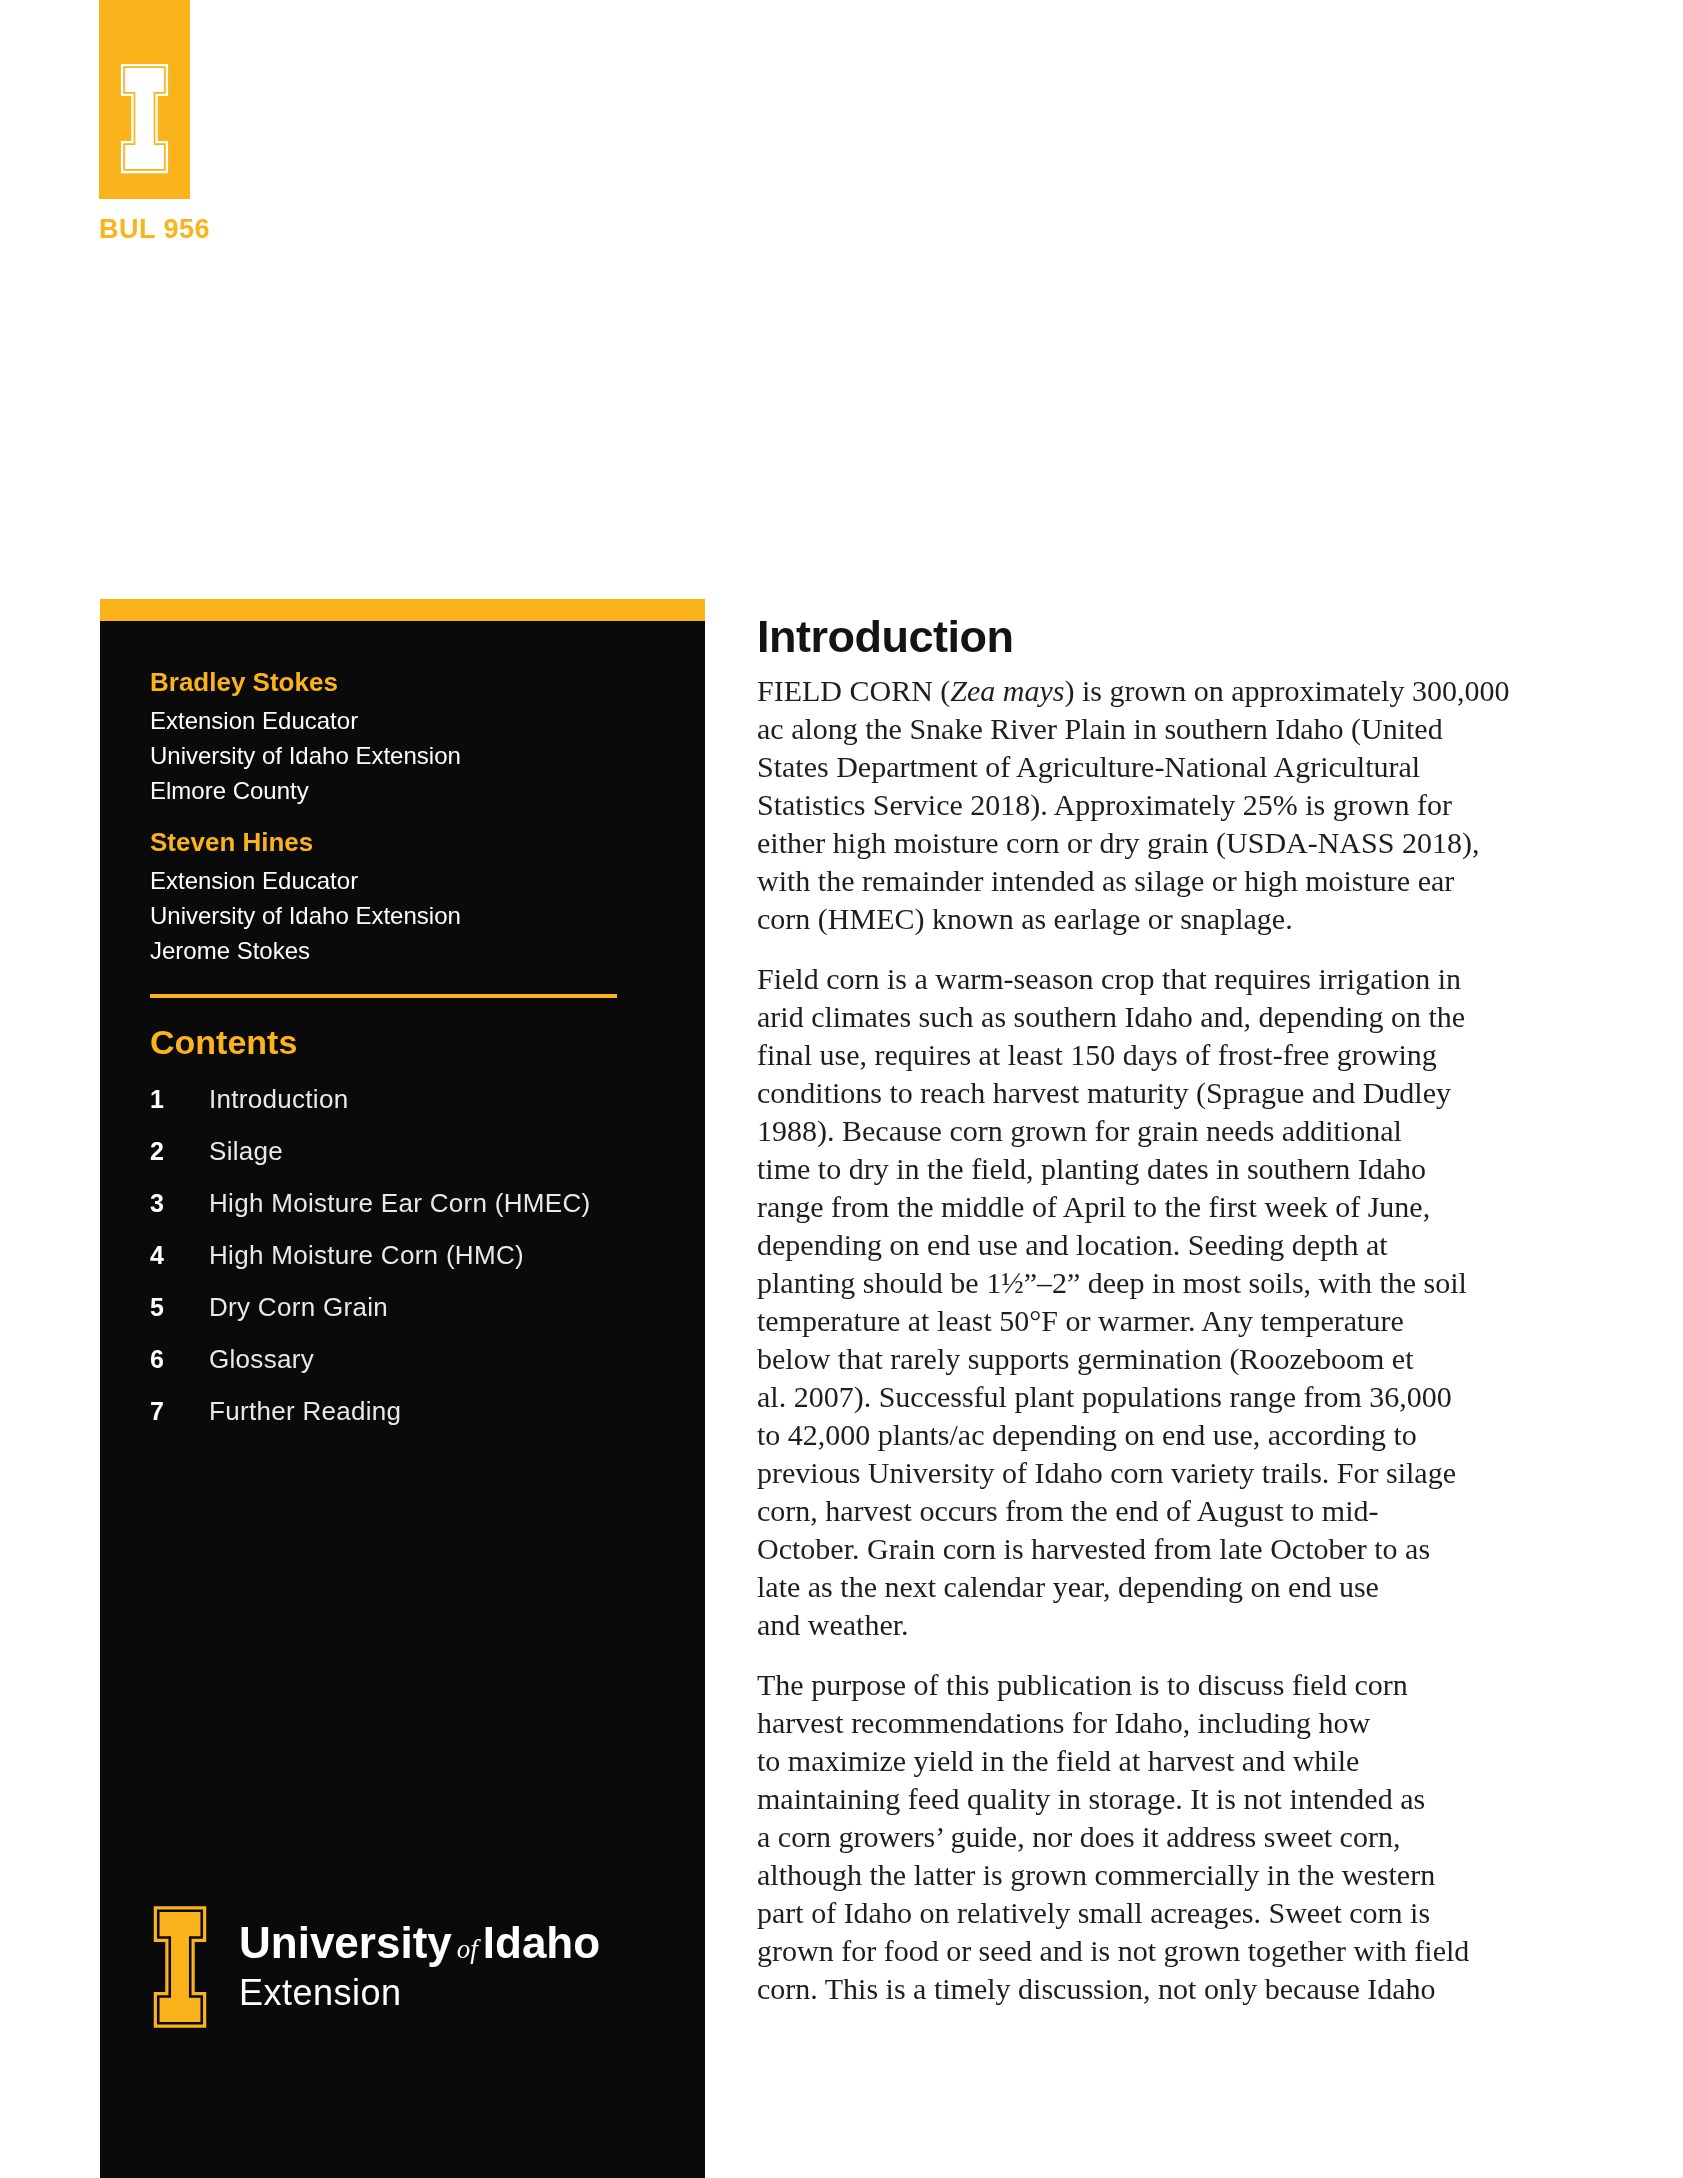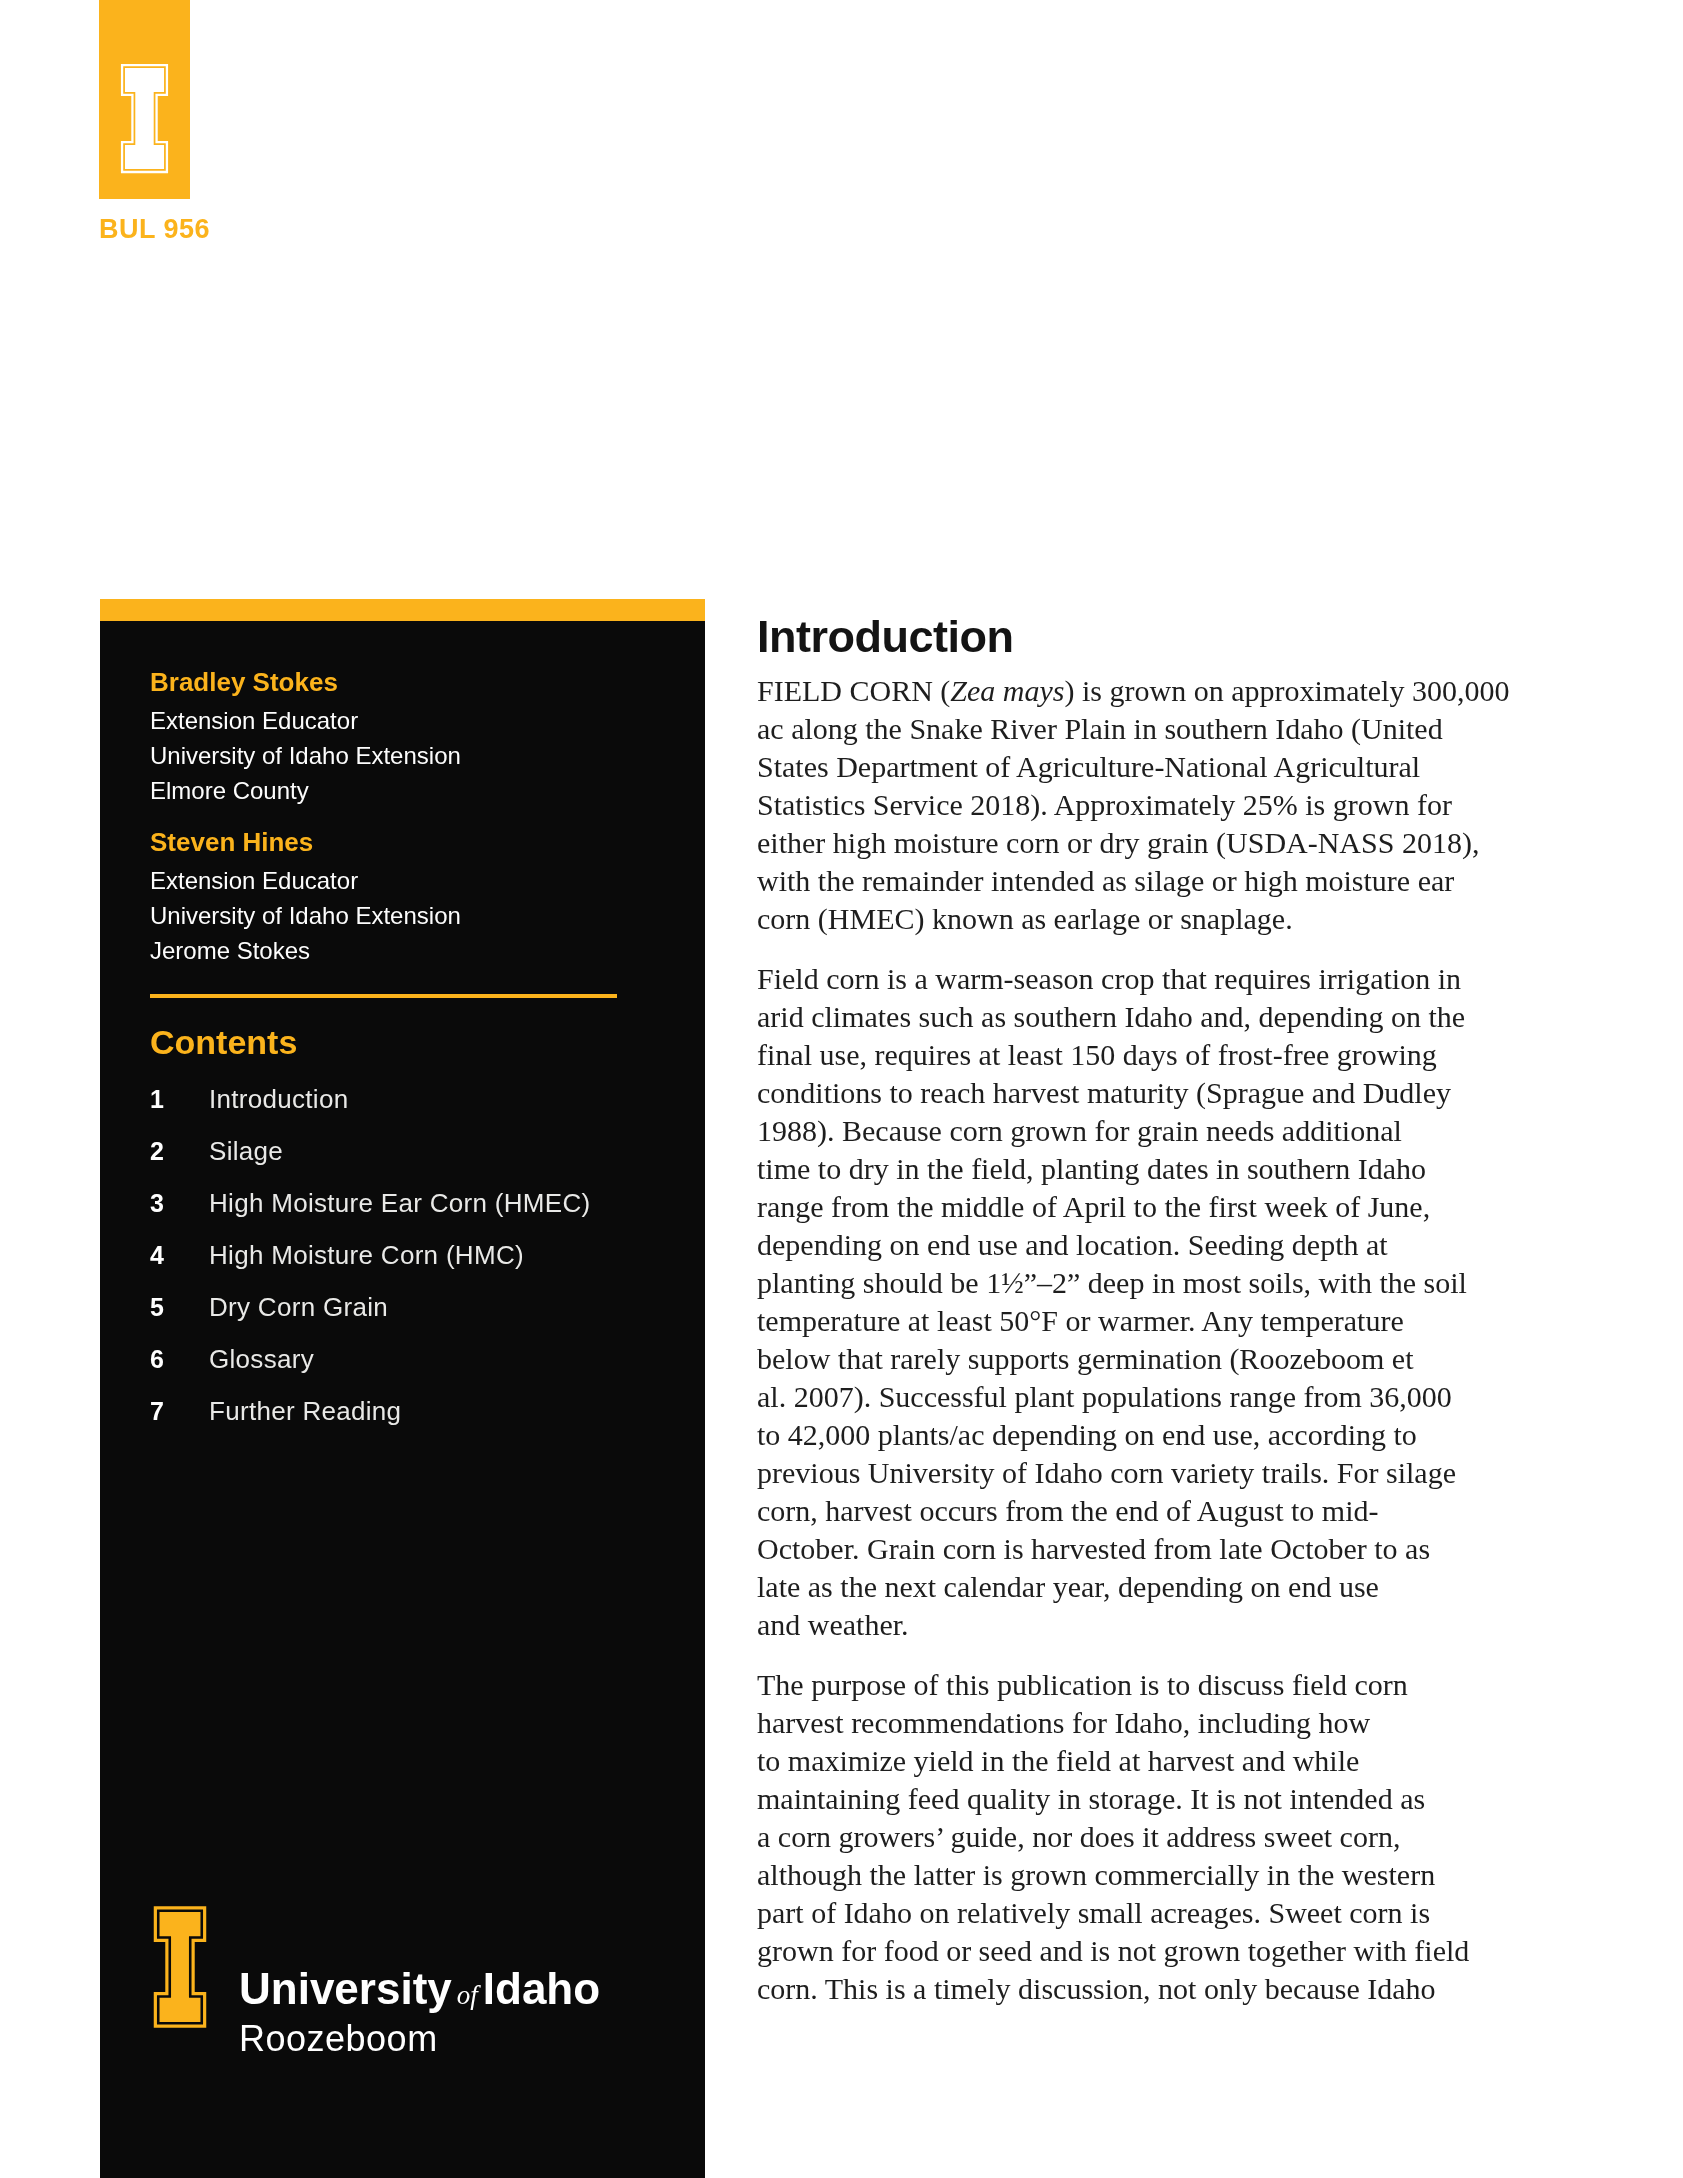--- a/index.html
+++ b/index.html
@@ -25,21 +25,21 @@
   .divider{position:absolute;left:50px;top:395px;width:467px;height:4px;background:#FBB31C;}
   .contents-title{position:absolute;left:50px;top:424px;font-size:34px;font-weight:bold;color:#FBB31C;}
   .toc{position:absolute;left:50px;top:485px;width:495px;}
   .toc-row{display:flex;height:52px;align-items:flex-start;}
   .toc-num{width:59px;font-size:25px;font-weight:bold;color:#FFFFFF;line-height:30px;}
   .toc-label{font-size:26px;color:#E9E9E7;letter-spacing:0.3px;line-height:30px;}
   
   .uofi{position:absolute;left:45px;top:1304px;display:flex;}
   .uofi svg{width:70px;height:128px;flex:0 0 auto;}
   .uofi-text{margin-left:24px;padding-top:16px;color:#FFFFFF;}
-  .uofi-line1{font-size:44px;font-weight:bold;line-height:48px;white-space:nowrap;margin-top:46px;}
+  .uofi-line1{font-size:44px;font-weight:bold;line-height:48px;white-space:nowrap;}
   .uofi-line1 .of{font-family:"Liberation Serif","DejaVu Serif",serif;font-style:italic;
        font-weight:normal;font-size:27px;margin:0 5px;}
   .uofi-line2{font-size:36px;line-height:40px;letter-spacing:0.5px;}
   
   .main{position:absolute;left:757px;top:612px;width:822px;}
   .main h2{margin:0 0 10px 0;font-size:45px;line-height:50px;font-weight:bold;
        color:#141414;letter-spacing:-0.5px;}
   .para{margin:0 0 22px 0;font-family:"Liberation Serif","DejaVu Serif",serif;
        font-size:30px;line-height:38px;color:#1E1E1E;white-space:pre-line;}
   .it{font-style:italic;}
@@ -114,21 +114,21 @@
         </div>
     </div>
 
     <div class="uofi">
       <svg viewBox="0 0 100 200">
         <path d="M16 12 H84 V54 H66 V146 H84 V188 H16 V146 H34 V54 H16 Z" fill="none" stroke="#FBB31C" stroke-width="14"></path>
         <path d="M16 12 H84 V54 H66 V146 H84 V188 H16 V146 H34 V54 H16 Z" fill="#FBB31C" stroke="#0A0A0A" stroke-width="4"></path>
       </svg>
       <div class="uofi-text">
         <div class="uofi-line1"><span>University</span><span class="of">of</span><span>Idaho</span></div>
-        <div class="uofi-line2">Roozeboom</div>
+        <div class="uofi-line2">Extension</div>
       </div>
     </div>
   </div>
 
   <div class="main">
     <h2>Introduction</h2>
     <p class="para"><span>FIELD CORN (</span><span class="it">Zea mays</span><span>) is grown on approximately 300,000
 ac along the Snake River Plain in southern Idaho (United
 States Department of Agriculture-National Agricultural
 Statistics Service 2018). Approximately 25% is grown for

